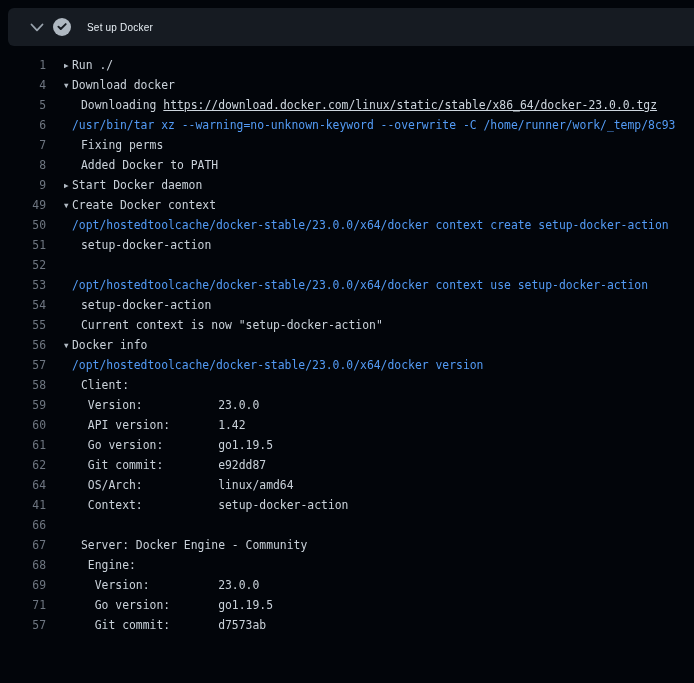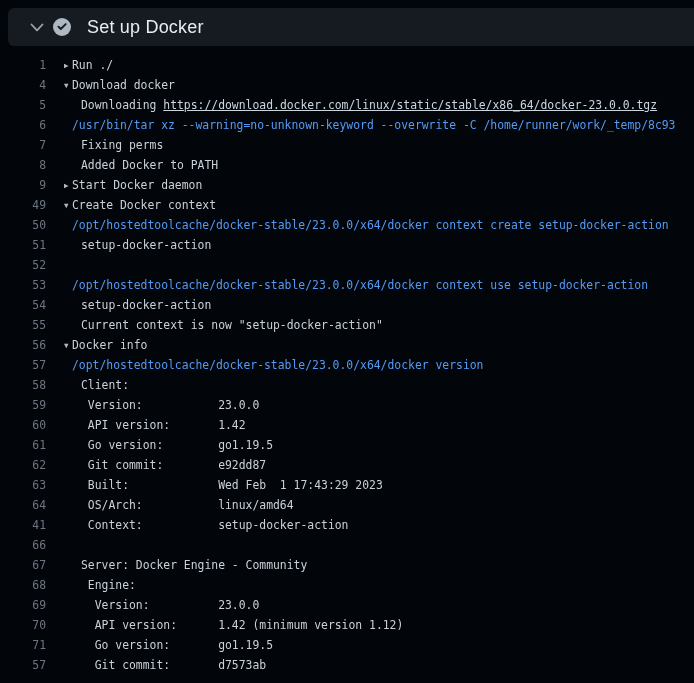--- a/index.html
+++ b/index.html
@@ -18,21 +18,21 @@
     border-radius: 6px 0 0 6px;
     display: flex;
     align-items: center;
     padding-left: 22px;
     cursor: pointer;
   }
   .chev { display: inline-flex; margin-right: 9px; }
   .statusico { display: inline-flex; margin-right: 16px; }
   .step-title {
     color: #e6edf3;
-    font-size: 18px;
+    font-size: 10px;
     font-weight: 400;
     letter-spacing: 0.2px;
   }
   .log {
     padding-top: 9px;
     font-family: "DejaVu Sans Mono", "Liberation Mono", monospace;
     font-size: 11.4px;
   }
   .row {
     display: flex;
@@ -103,25 +103,23 @@
       <div class="row"><a class="ln">53</a><span class="cmd">/opt/hostedtoolcache/docker-stable/23.0.0/x64/docker context use setup-docker-action</span></div>
       <div class="row"><a class="ln">54</a><span class="out">setup-docker-action</span></div>
       <div class="row"><a class="ln">55</a><span class="out">Current context is now "setup-docker-action"</span></div>
       <div class="row"><a class="ln">56</a><span class="gc"><span class="arr">▼</span><span>Docker info</span></span></div>
       <div class="row"><a class="ln">57</a><span class="cmd">/opt/hostedtoolcache/docker-stable/23.0.0/x64/docker version</span></div>
       <div class="row"><a class="ln">58</a><span class="out">Client:</span></div>
       <div class="row"><a class="ln">59</a><span class="out"> Version:           23.0.0</span></div>
       <div class="row"><a class="ln">60</a><span class="out"> API version:       1.42</span></div>
       <div class="row"><a class="ln">61</a><span class="out"> Go version:        go1.19.5</span></div>
       <div class="row"><a class="ln">62</a><span class="out"> Git commit:        e92dd87</span></div>
-      <div class="row"><a class="ln">63</a><span class="out"> Built:             Wed Feb  1 17:43:29 2023</span></div>
       <div class="row"><a class="ln">64</a><span class="out"> OS/Arch:           linux/amd64</span></div>
       <div class="row"><a class="ln">41</a><span class="out"> Context:           setup-docker-action</span></div>
       <div class="row"><a class="ln">66</a><span class="out"></span></div>
       <div class="row"><a class="ln">67</a><span class="out">Server: Docker Engine - Community</span></div>
       <div class="row"><a class="ln">68</a><span class="out"> Engine:</span></div>
       <div class="row"><a class="ln">69</a><span class="out">  Version:          23.0.0</span></div>
-      <div class="row"><a class="ln">70</a><span class="out">  API version:      1.42 (minimum version 1.12)</span></div>
       <div class="row"><a class="ln">71</a><span class="out">  Go version:       go1.19.5</span></div>
       <div class="row"><a class="ln">57</a><span class="out">  Git commit:       d7573ab</span></div>
     </div>
 
 </div>
 
 </body></html>

